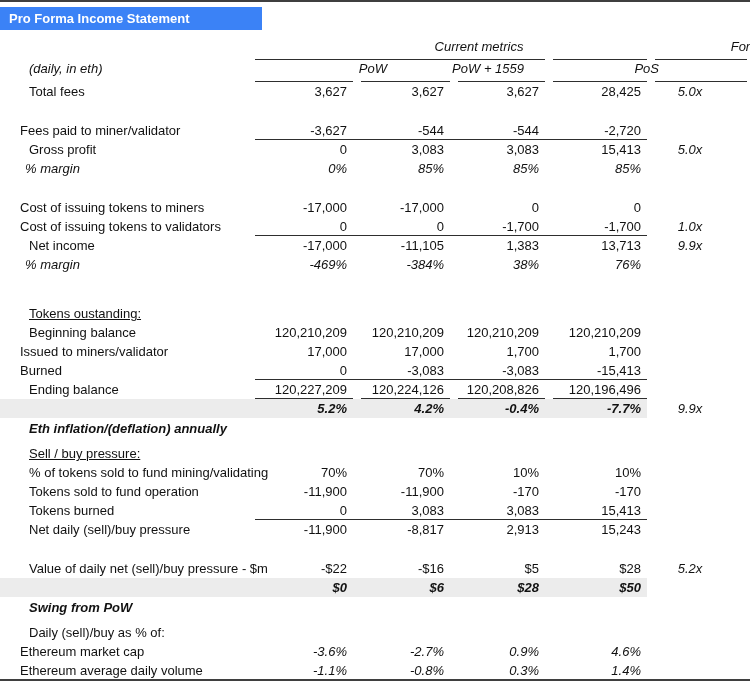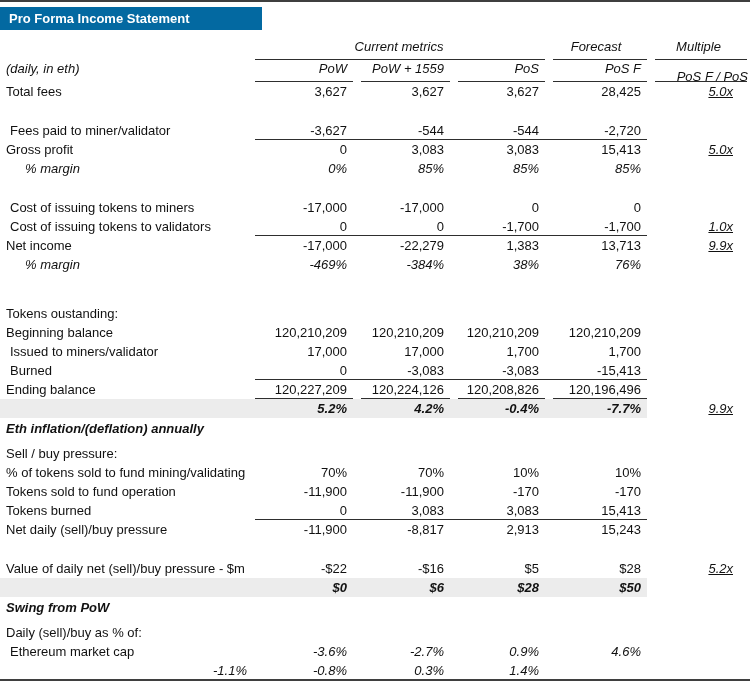--- a/index.html
+++ b/index.html
@@ -19,48 +19,48 @@
     background:#4a80e4;color:#ffffff;font-weight:bold;
     line-height:23px;padding-left:9px;box-sizing:border-box;
     white-space:nowrap;
   }
   #table-area{position:absolute;left:0;top:38px;width:750px;}
   .trow{
     position:relative;display:grid;
     grid-template-columns:253px 100px 97px 95px 102px 103px;
     height:19px;line-height:19px;
   }
-  .hrow{height:22px;line-height:18px;}
+  .hrow{height:22px;line-height:18px;gap:40px;}
   .cell{position:relative;z-index:1;white-space:nowrap;overflow:visible;}
-  .label{padding-left:6px;text-align:left;}
-  .indent1 .label{padding-left:10px;}
+  .label{padding-left:29px;text-align:left;}
+  .indent1 .label{padding-left:20px;}
   .indent2 .label{padding-left:25px;}
   .num{text-align:right;padding-right:6px;}
-  .cell-multiple{text-align:right;padding-right:17px;font-style:italic;text-decoration:underline;}
+  .cell-multiple{text-align:center;padding-right:17px;font-style:italic;}
   .hdr{font-style:italic;}
   .hdr-center{text-align:center;}
   .label-italic .label{font-style:italic;}
   .label-bold .label{font-weight:bold;margin-top:20px;}
-  .label-underline .label .lbl-text{}
+  .label-underline .label .lbl-text{text-decoration:underline;}
   .values-italic .num{font-style:italic;}
   .values-bold .num{font-weight:bold;}
   .highlight::before{
     content:"";position:absolute;left:0;top:0;bottom:0;width:647px;
     background:#ececec;z-index:0;
   }
   .rule-seg{position:absolute;bottom:0;height:1px;background:#2e2e2e;z-index:2;}
   .spacer{position:relative;width:750px;}
 </style>
 </head>
 <body>
 
 <div id="sheet">
   <div id="top-rule" class="frame-rule" style="background: rgb(63, 63, 63);"></div>
 
-  <div id="title-bar" style="background: #0369a1; color: rgb(255, 255, 255);">
+  <div id="title-bar" style="background: #3b82f6; color: rgb(255, 255, 255);">
     <span>Pro Forma Income Statement</span>
   </div>
 
   <div id="table-area">
 
     <div class="trow hrow">
       <div class="cell label"></div>
       <div class="cell hdr hdr-center" style="grid-column:2 / span 3;">Current metrics</div>
       <div class="cell hdr hdr-center">Forecast</div>
       <div class="cell hdr hdr-center">Multiple</div>
@@ -132,21 +132,21 @@
           <div class="cell num">0</div>
           <div class="cell num">0</div>
           <div class="cell num">-1,700</div>
           <div class="cell num">-1,700</div>
           <div class="cell cell-multiple">1.0x</div>
           <span class="rule-seg" style="left: 255px; width: 392px; background: rgb(46, 46, 46);"></span>
         </div>
         <div class="trow ">
           <div class="cell label"><span class="lbl-text">Net income</span></div>
           <div class="cell num">-17,000</div>
-          <div class="cell num">-22,279</div>
+          <div class="cell num">-11,105</div>
           <div class="cell num">1,383</div>
           <div class="cell num">13,713</div>
           <div class="cell cell-multiple">9.9x</div>
         </div>
         <div class="trow indent2 label-italic values-italic">
           <div class="cell label"><span class="lbl-text">% margin</span></div>
           <div class="cell num">-469%</div>
           <div class="cell num">-384%</div>
           <div class="cell num">38%</div>
           <div class="cell num">76%</div>
@@ -276,20 +276,21 @@
         </div>
         <div class="trow indent1 values-italic">
           <div class="cell label"><span class="lbl-text">Ethereum market cap</span></div>
           <div class="cell num">-3.6%</div>
           <div class="cell num">-2.7%</div>
           <div class="cell num">0.9%</div>
           <div class="cell num">4.6%</div>
           <div class="cell cell-multiple"></div>
         </div>
         <div class="trow indent1 values-italic">
+          <div class="cell label"><span class="lbl-text">Ethereum average daily volume</span></div>
           <div class="cell num">-1.1%</div>
           <div class="cell num">-0.8%</div>
           <div class="cell num">0.3%</div>
           <div class="cell num">1.4%</div>
           <div class="cell cell-multiple"></div>
         </div>
       </div>
   </div>
 
   <div id="bottom-rule" class="frame-rule" style="background: rgb(63, 63, 63);"></div>

